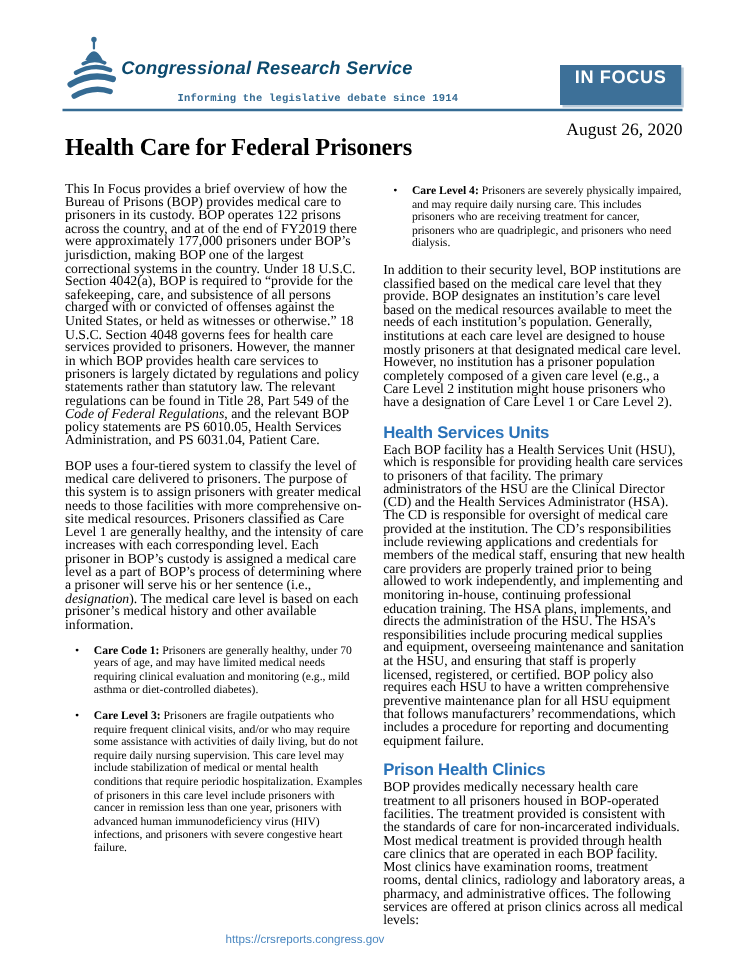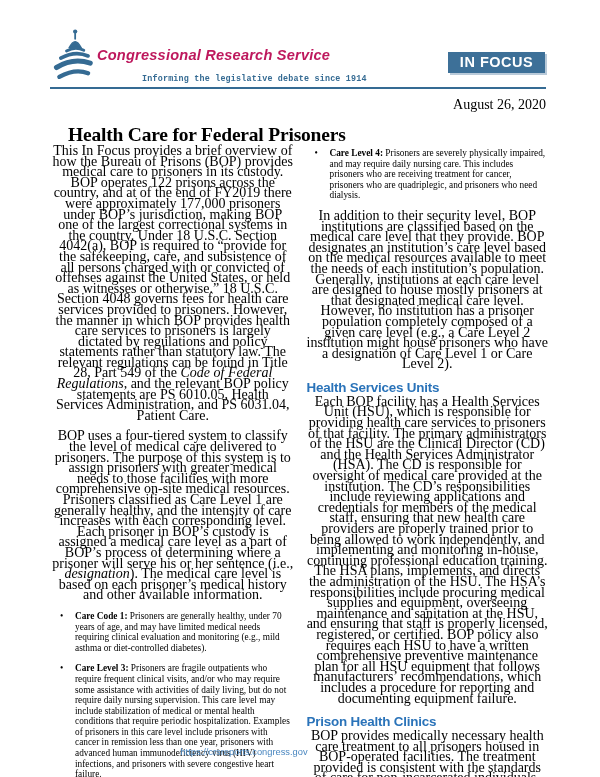--- a/index.html
+++ b/index.html
@@ -8,52 +8,52 @@
     font-family:"Liberation Serif",serif;color:#000;
     -webkit-font-smoothing:antialiased;
   }
   .page{position:absolute;inset:0;overflow:hidden;}
 
   
   .logo-icon{position:absolute;left:50px;top:25px;width:46px;height:62px;}
   .wordmark{
     position:absolute;left:97px;top:47px;
     font-family:"Liberation Sans",sans-serif;font-weight:bold;font-style:italic;
-    font-size:14.6px;color:#be185d;letter-spacing:.2px;white-space:nowrap;
+    font-size:14.6px;color:#0c4a6e;letter-spacing:.2px;white-space:nowrap;
   }
   .tagline{
     position:absolute;left:98px;top:74px;
     font-family:Liberation Mono, monospace;font-weight:bold;
     font-size:8.4px;color:#356b93;letter-spacing:.2px;white-space:nowrap;padding-left:44px;
   }
   .header-rule{position:absolute;left:50px;top:87px;width:496px;height:2px;background:#356b93;}
   .badge{
-    position:absolute;left:448px;top:52px;width:97px;height:21px;
+    position:absolute;left:448px;top:52px;width:97px;height:32px;
     background:#3d7098;color:#ffffff;text-align:center;line-height:21px;
     font-family:"Liberation Sans",sans-serif;font-weight:bold;font-size:14.5px;
     letter-spacing:.5px;box-shadow:2px 2px 0 #b9cad9;
   }
   .report-date{
     position:absolute;top:97px;right:54px;font-size:14px;text-align:right;
   }
 
   
   .doc-title{
-    position:absolute;left:52px;top:108px;margin:16px;
+    position:absolute;left:52px;top:108px;margin:0;
     font-size:19.5px;font-weight:bold;letter-spacing:-.2px;white-space:nowrap;
   }
 
   
   .cols{
     position:absolute;left:52px;top:146px;width:496px;
     display:flex;gap:13px;
   }
   .col{flex:1 1 0;min-width:0;}
   .col p{
-    margin:0 0 10px 0;font-size:14px;line-height:10.6px;text-align:center;
+    margin:0 0 10px 0;font-size:11px;line-height:10.6px;text-align:left;
   }
   h2.sec{
     margin:0 0 2px 0;font-family:"Liberation Sans",sans-serif;
     font-size:13.4px;line-height:15px;font-weight:bold;color:#2a73b9;
     letter-spacing:-.2px;
   }
   ul.bullets{list-style:none;margin:2px 0 0 0;padding:0;}
   ul.bullets li{
     position:relative;padding-left:23px;margin:0 0 10px 0;
     font-size:9.3px;line-height:10.6px;

